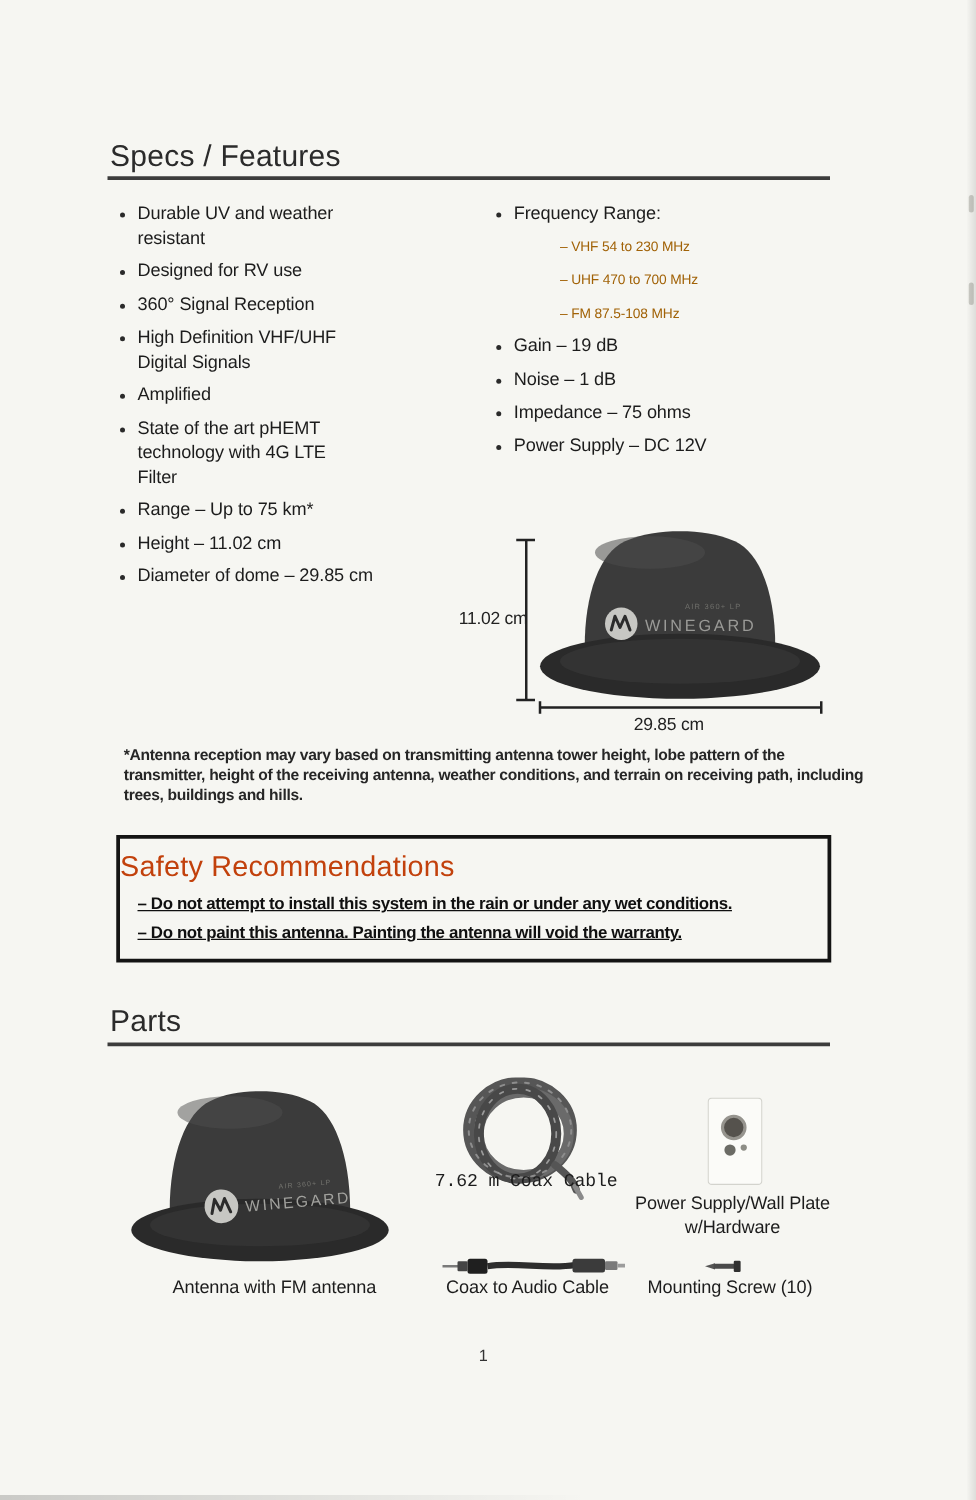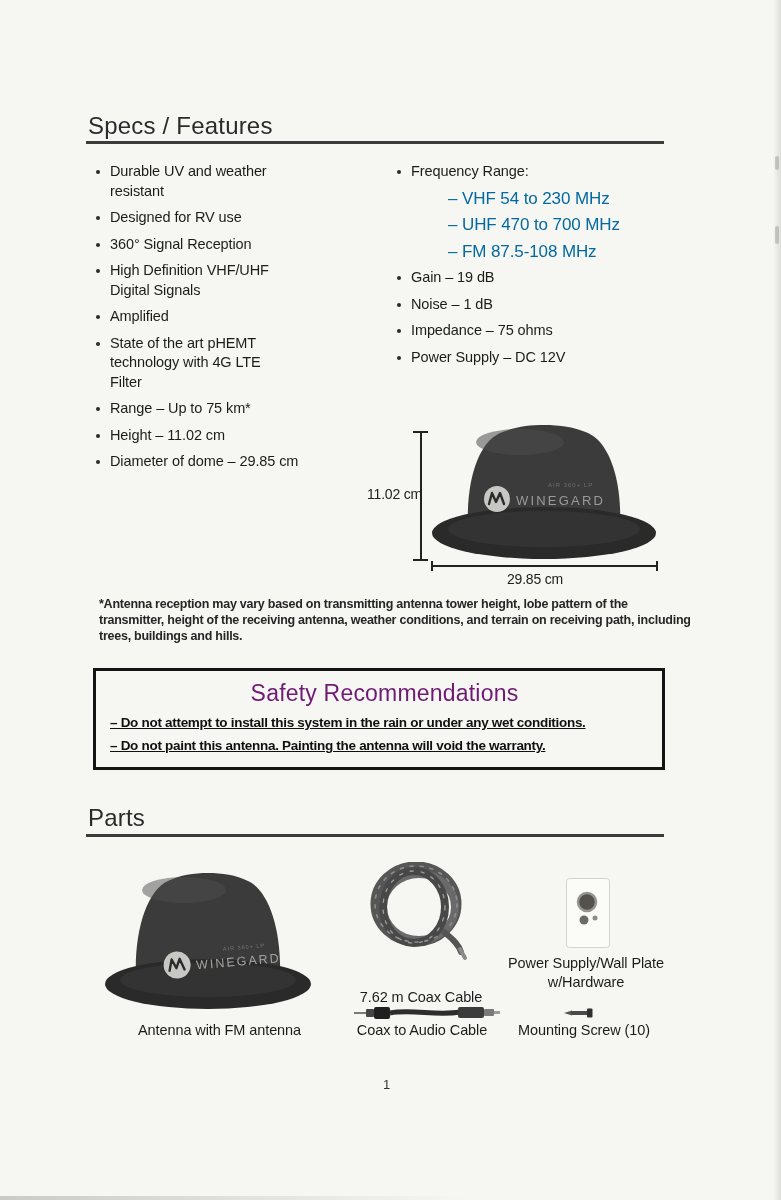--- a/index.html
+++ b/index.html
@@ -14,31 +14,31 @@
   .edge-shade-bottom { position:absolute; left:0; bottom:0; width:60%; height:4px;
     background:linear-gradient(to right, rgba(0,0,0,0.18), rgba(0,0,0,0)); }
   .artifact { position:absolute; background:#a9a9a2; opacity:.55; border-radius:2px; }
 
   .h1 { position:absolute; font-size:24px; font-weight:400; color:#2b2b2b; letter-spacing:0.2px; }
   .rule { position:absolute; height:3px; background:#3c3c3c; width:578px; left:86px; }
 
   .col { position:absolute; }
   .bullet-row { display:flex; margin-bottom:7px; font-size:14.5px; line-height:19.5px; letter-spacing:-0.1px; color:#1c1c1c; }
   .dot { width:4px; height:4px; border-radius:50%; background:#2a2a2a; margin:8px 10px 0 0; flex:none; }
-  .sub-row { margin-left:51px; margin-bottom:7px; font-size:17px; line-height:19.5px; letter-spacing:-0.1px; color:#0369a1; }
+  .sub-row { margin-left:51px; margin-bottom:7px; font-size:11px; line-height:19.5px; letter-spacing:-0.1px; color:#a16207; }
 
   .dim-line { position:absolute; background:#222; }
   .dim-label { position:absolute; font-size:14px; color:#222; letter-spacing:-0.2px; }
 
   .footnote { position:absolute; left:99px; top:596px; width:592px;
     font-size:12.5px; line-height:16px; letter-spacing:-0.25px; color:#262626;font-weight:bold; }
 
   .safety-box { position:absolute; left:93px; top:668px; width:566px; height:96px;
     border:3px solid #141414; background:transparent; }
-  .safety-title { margin:9px 0 5px 11px; font-size:23px; font-weight:400; color:#701a75; letter-spacing:0.2px;text-align:center; }
+  .safety-title { margin:9px 0 5px 0; font-size:23px; font-weight:400; color:#c2410c; letter-spacing:0.2px; }
   .safety-item { margin:0 10px 2px 14px; font-size:13.5px; font-weight:bold; letter-spacing:-0.3px; line-height:21px; color:#101010;text-decoration:underline; }
 
   .part-label { position:absolute; text-align:center; font-size:14.5px; line-height:19px; color:#1c1c1c; letter-spacing:-0.1px; }
   .img-wrap { position:absolute; }
 
   .page-number { position:absolute; left:383px; top:1077px; font-size:13px; color:#333; }
 </style>
 </head>
 <body>
 
@@ -175,21 +175,21 @@
         <ellipse cx="52" cy="42" rx="41" ry="38" stroke="#565656" stroke-width="9"></ellipse>
         <ellipse cx="55" cy="45" rx="36" ry="33" stroke="#6a6a6a" stroke-width="8"></ellipse>
         <ellipse cx="50" cy="45" rx="31" ry="36" stroke="#484848" stroke-width="8"></ellipse>
         <ellipse cx="52" cy="42" rx="41" ry="38" stroke="#8d8d8d" stroke-width="1.6" stroke-dasharray="3 7"></ellipse>
         <ellipse cx="50" cy="45" rx="31" ry="36" stroke="#9a9a9a" stroke-width="1.4" stroke-dasharray="3 8"></ellipse>
         <path d="M80,70 C90,78 95,83 97,90" stroke="#555555" stroke-width="6"></path>
         <path d="M96,87 L101,96" stroke="#8a8a8a" stroke-width="4"></path>
       </g>
     </svg>
   </div>
-  <div class="part-label" style="left:341px; top:988px; width:160px;">7.62 m Coax Cable</div>
+  <div class="part-label" style="left:341px; top:937px; width:160px;font-family:Liberation Mono, monospace;">7.62 m Coax Cable</div>
 
   <div class="img-wrap" style="left:566px; top:878px; width:44px; height:70px;">
     <svg width="44" height="70" viewBox="0 0 44 70">
       <rect x="0.5" y="0.5" width="43" height="69" rx="3" fill="#fbfbf8" stroke="#d3d3cd"></rect>
       <circle cx="21" cy="24" r="9" fill="#55524d"></circle>
       <circle cx="21" cy="24" r="9" fill="none" stroke="#96948e" stroke-width="2.5"></circle>
       <circle cx="18" cy="42" r="4.5" fill="#6b6b65"></circle>
       <circle cx="29" cy="40" r="2.5" fill="#8d8d86"></circle>
     </svg>
   </div>

